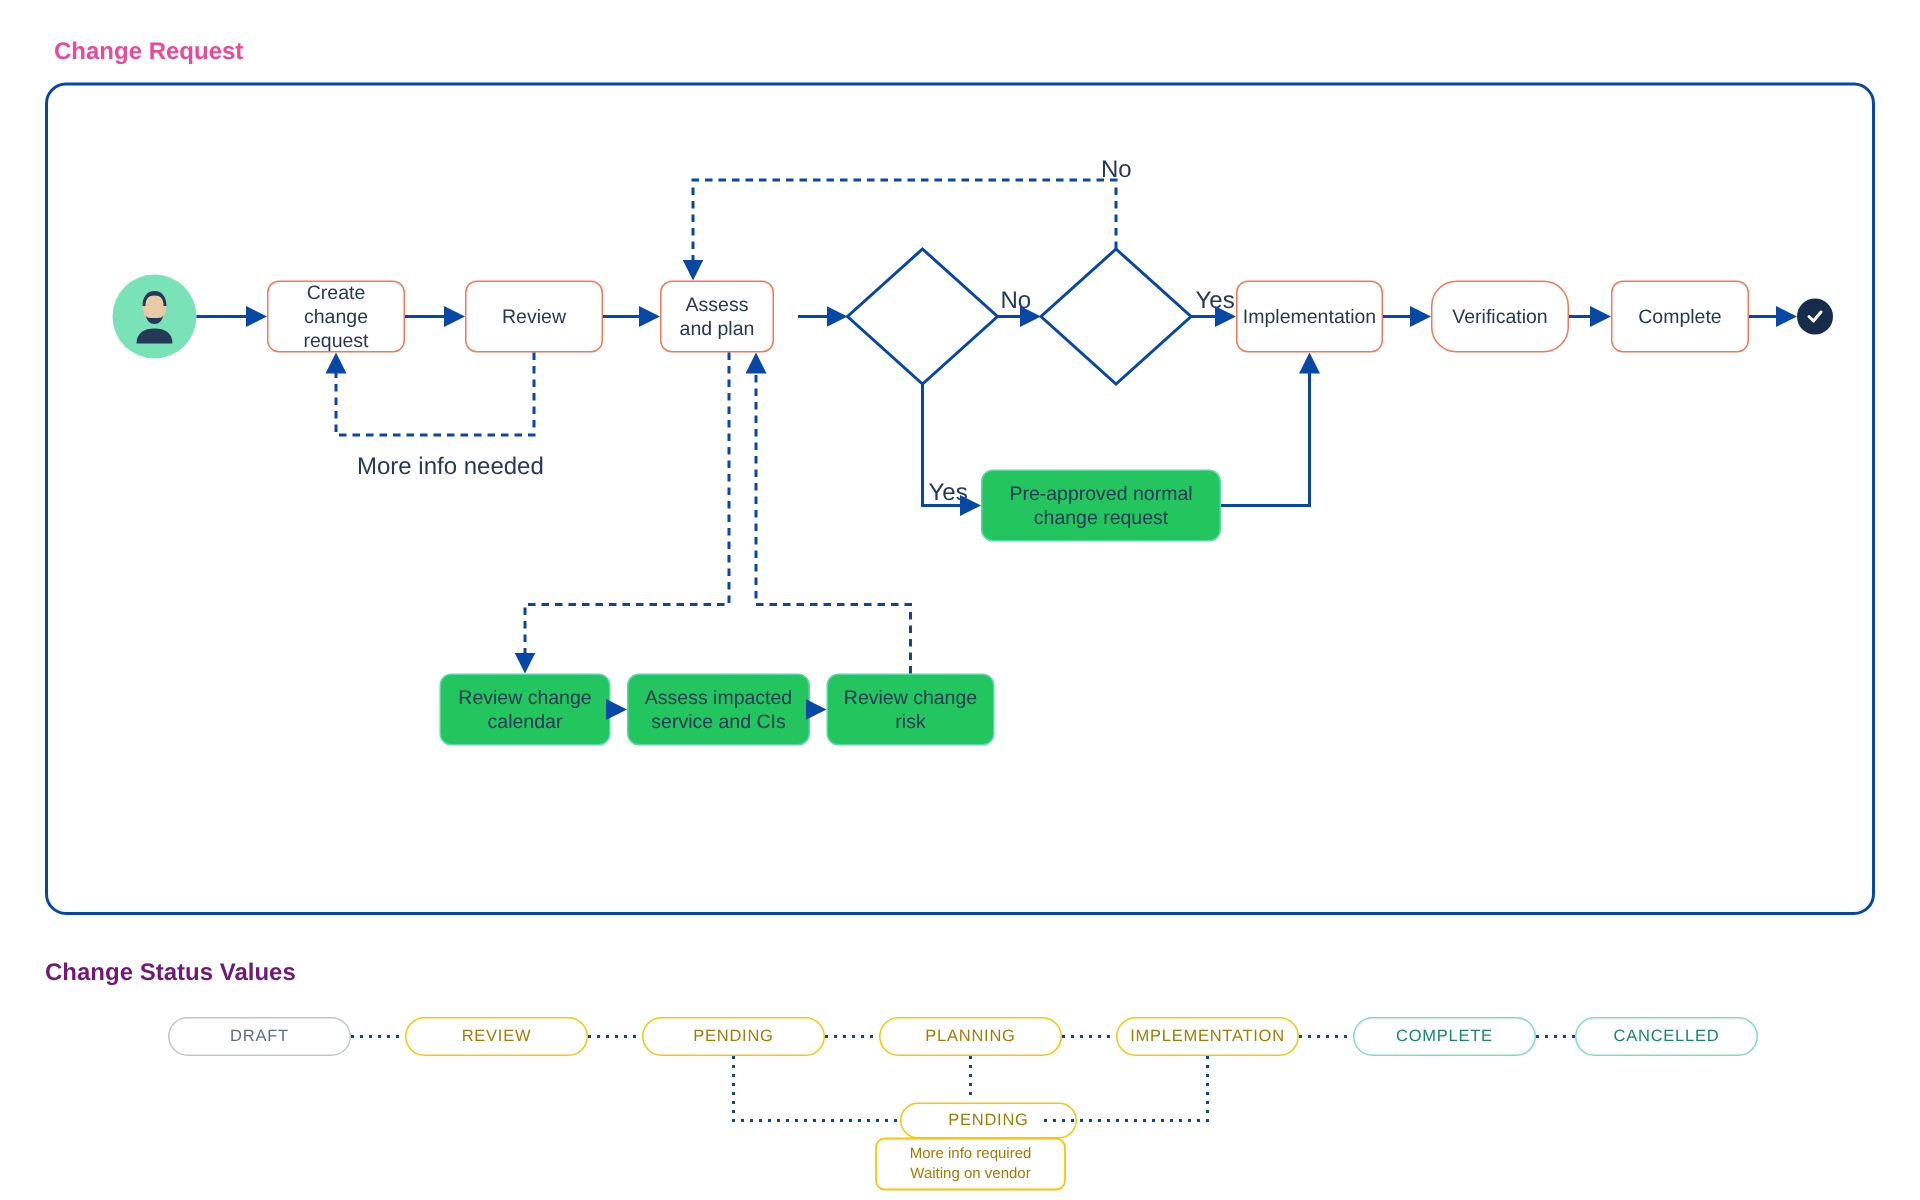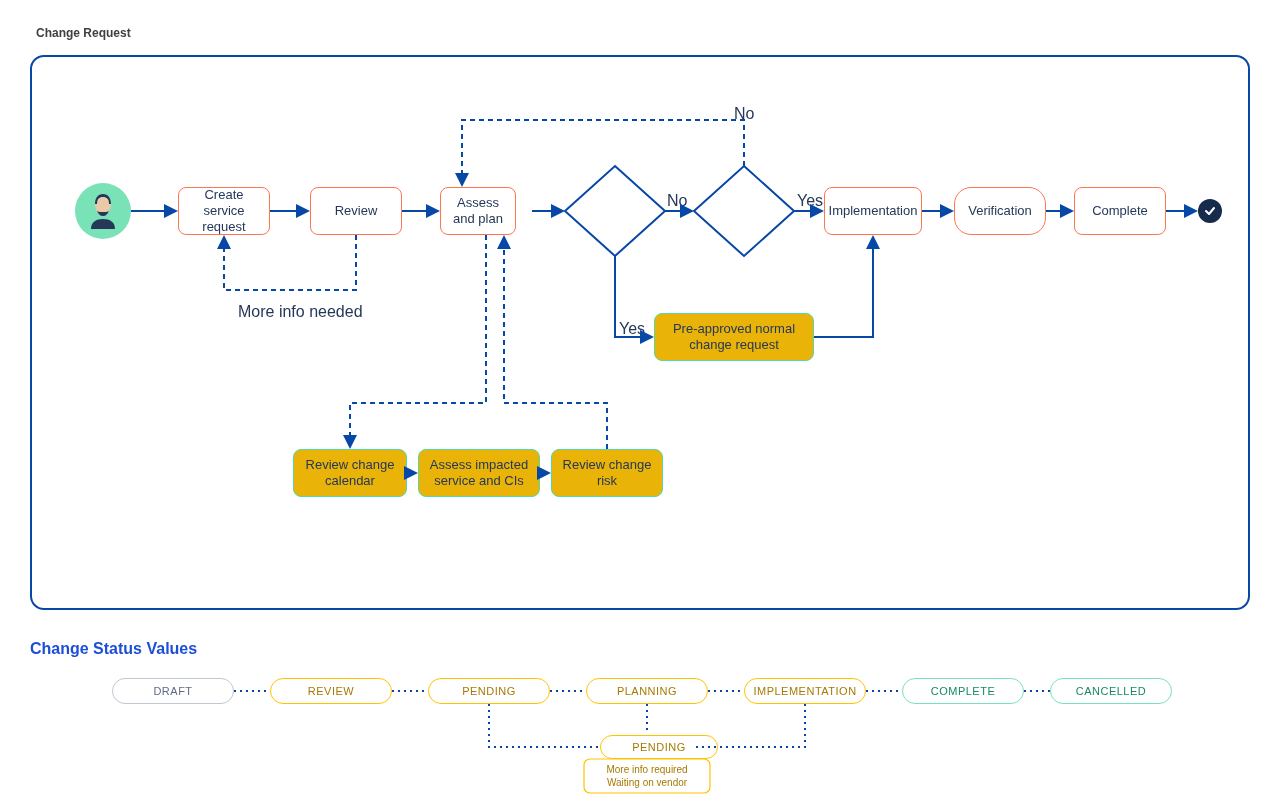--- a/index.html
+++ b/index.html
@@ -1,27 +1,27 @@
 <!DOCTYPE html>
 <html><head>
 <meta charset="utf-8">
 <style>
   * { box-sizing: border-box; margin: 0; padding: 0; }
   body { font-family: -apple-system, BlinkMacSystemFont, 'Segoe UI', sans-serif; background: #fff; padding: 0; width: 1280px; height: 800px; position: relative; color: #253858; }
-  .title { position: absolute; font-size: 12px; font-weight: 600; color: #404040; }
+  .title { position: absolute; font-size: 16px; font-weight: 600; color: #ec4899; }
   .main-box { position: absolute; left: 30px; top: 55px; width: 1220px; height: 555px; border: 2px solid #0747A6; border-radius: 14px; }
   svg.overlay { position: absolute; left: 0; top: 0; width: 1280px; height: 800px; pointer-events: none; }
   .node { position: absolute; border-radius: 8px; display: flex; align-items: center; justify-content: center; text-align: center; font-size: 13px; color: #253858; padding: 4px 8px; line-height: 1.25; }
   .node.orange { border: 1.5px solid #FF7452; background: #fff; }
-  .node.green { border: 1.5px solid #57D9A3; background: #eab308; }
+  .node.green { border: 1.5px solid #57D9A3; background: #22c55e; }
   .label { position: absolute; font-size: 16px; color: #253858; }
   .diamond-lbl { position: absolute; font-size: 12.5px; color: #253858; text-align: center; width: 90px; line-height: 1.25; }
   .avatar { position: absolute; width: 56px; height: 56px; border-radius: 50%; background: #79E2B7; left: 75px; top: 183px; display:flex; align-items:center; justify-content:center; }
   .endcircle { position: absolute; width: 24px; height: 24px; border-radius: 50%; background: #172B4D; left: 1198px; top: 199px; display:flex; align-items:center; justify-content:center; }
-  .status-title { position: absolute; left: 30px; top: 640px; font-size: 16px; font-weight: 600; color: #1d4ed8; }
+  .status-title { position: absolute; left: 30px; top: 640px; font-size: 16px; font-weight: 600; color: #701a75; }
   .pill { position: absolute; height: 26px; border-radius: 13px; display: flex; align-items:center; justify-content:center; font-size: 11px; letter-spacing: 0.5px; font-weight: 500; text-align: right; }
   .pill.gray { border: 1.5px solid #C1C7D0; color: #5E6C84; }
   .pill.yellow { border: 1.5px solid #FFC400; color: #A67A00; background:#fff; }
   .pill.green { border: 1.5px solid #79E2B7; color: #158A63; background:#fff; }
   .pending-notes { position: absolute; font-size: 10px; color: #A67A00; text-align:center; width: 110px; line-height:1.3; }
 </style>
 </head>
 <body>
 
 <div class="title" style="left:36px; top:26px;">Change Request</div>
@@ -29,21 +29,21 @@
 
 <div class="avatar">
   <svg width="44" height="44" viewBox="0 0 44 44">
     <path d="M22 6 c5 0 8 4 8 9 c0 6 -4 12 -8 12 c-4 0 -8 -6 -8 -12 c0 -5 3 -9 8 -9 z" fill="#E8C9A8"></path>
     <path d="M14 15 c0 -6 3 -10 8 -10 c5 0 8 4 8 10 l-2 0 c0 -5 -2 -7 -6 -7 c-4 0 -6 2 -6 7 z" fill="#253858"></path>
     <path d="M16 21 c1 4 3 6 6 6 c3 0 5 -2 6 -6 c-1 2 -2 2 -6 2 c-4 0 -5 0 -6 -2 z" fill="#253858"></path>
     <path d="M10 40 c0 -7 5 -10 12 -10 c7 0 12 3 12 10 z" fill="#253858"></path>
   </svg>
 </div>
 
-<div class="node orange" style="left:178px; top:187px; width:92px; height:48px;">Create service request</div>
+<div class="node orange" style="left:178px; top:187px; width:92px; height:48px;">Create change request</div>
 <div class="node orange" style="left:310px; top:187px; width:92px; height:48px;">Review</div>
 <div class="node orange" style="left:440px; top:187px; width:76px; height:48px;">Assess and plan</div>
 <div class="node orange" style="left:824px; top:187px; width:98px; height:48px;">Implementation</div>
 <div class="node orange" style="left:954px; top:187px; width:92px; height:48px;border-radius:17px;">Verification</div>
 <div class="node orange" style="left:1074px; top:187px; width:92px; height:48px;">Complete</div>
 
 <div class="diamond-lbl" style="left:570px; top:196px;">Standard change?</div>
 <div class="diamond-lbl" style="left:699px; top:196px;">Change approval</div>
 
 <div class="node green" style="left:654px; top:313px; width:160px; height:48px;">Pre-approved normal change request</div>

